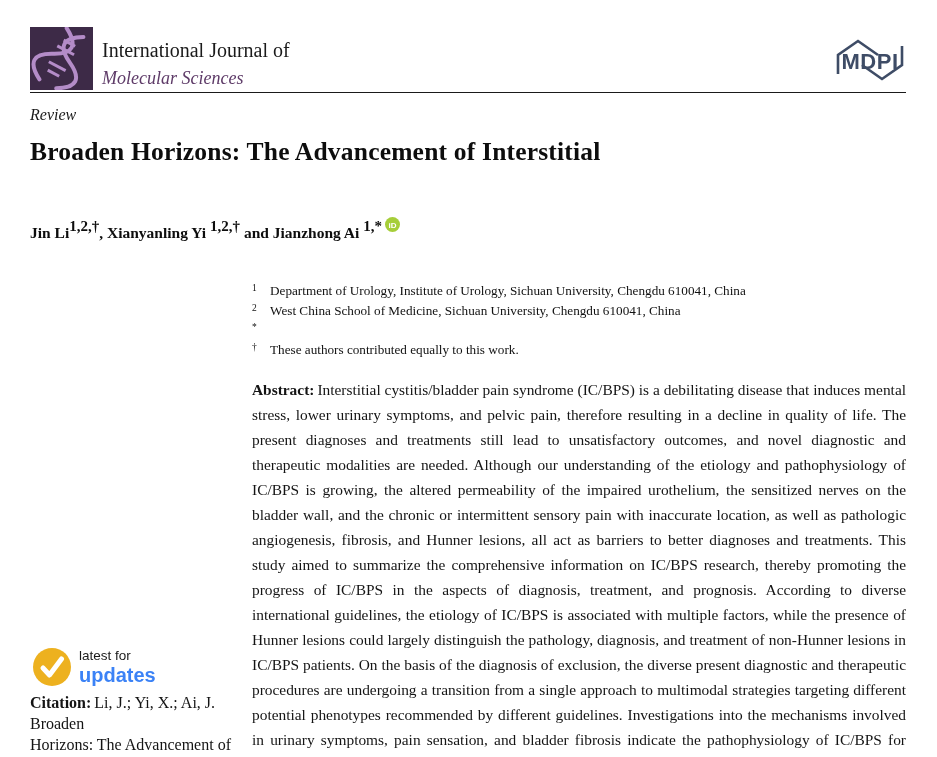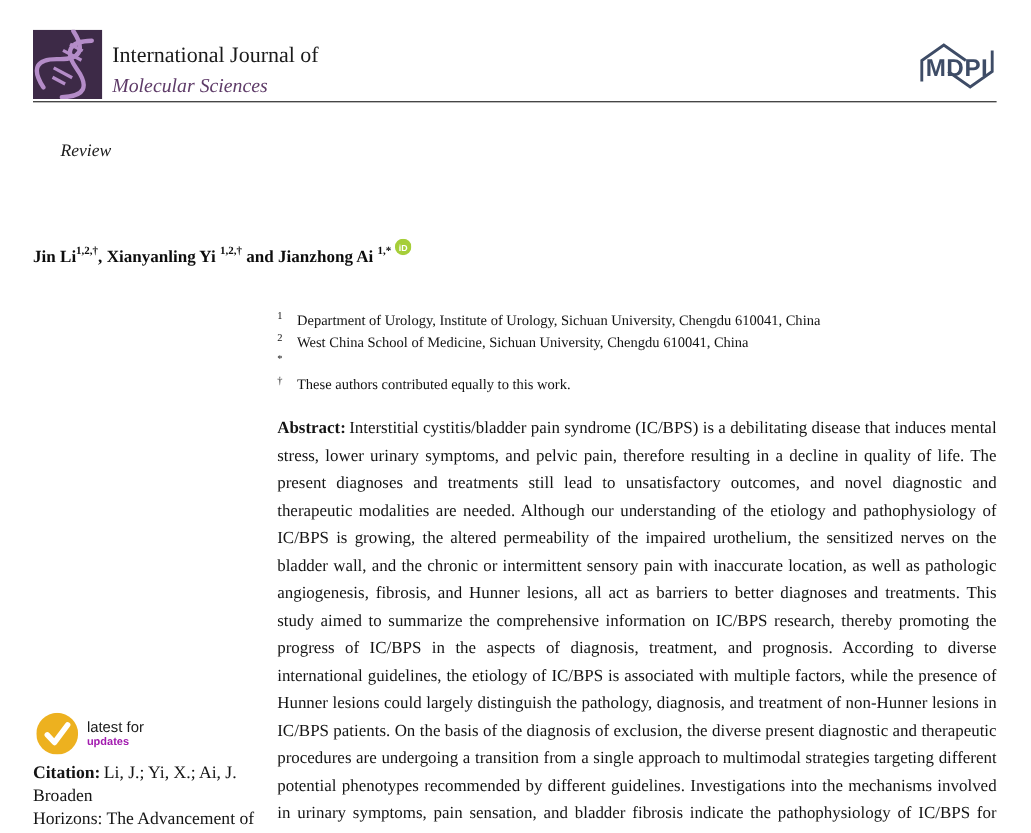--- a/index.html
+++ b/index.html
@@ -8,38 +8,38 @@
     overflow:hidden;font-family:"Liberation Serif",serif;color:#111;
   }
   
   .journal-logo{position:absolute;left:30px;top:27px;width:63px;height:63px;}
   .journal-name{position:absolute;left:102px;top:38px;line-height:1.25;}
   .journal-name .jn1{font-size:20px;color:#1a1a1a;}
   .journal-name .jn2{font-size:18px;font-weight:normal;font-style:italic;color:#5e3b68;margin-top:4px;}
   .mdpi-logo{position:absolute;left:831px;top:36px;}
   .header-rule{position:absolute;left:30px;top:92px;width:876px;border-top:1.6px solid #1a1a1a;}
   
-  .review-label{position:absolute;left:30px;top:129px;font-style:italic;font-size:16px;color:#1a1a1a;margin-left:25px;}
+  .review-label{position:absolute;left:30px;top:106px;font-style:italic;font-size:16px;color:#1a1a1a;}
   .title{position:absolute;left:30px;top:136px;width:760px;font-size:25.5px;font-weight:bold;
          line-height:31px;color:#0d0d0d;letter-spacing:.2px;}
   .byline{position:absolute;left:30px;top:217px;font-size:15.5px;font-weight:bold;color:#0d0d0d;}
-  .byline sup{font-size:10px;position:relative;top:-1px;}
+  .byline sup{font-size:15px;position:relative;top:-1px;}
   .orcid{display:inline-block;vertical-align:super;margin-left:3px;}
   
   .affiliations{position:absolute;left:252px;top:281px;width:660px;font-size:13.2px;line-height:19.5px;}
   .aff-row{display:flex;}
   .aff-marker{width:18px;flex:0 0 18px;font-size:9.5px;position:relative;top:-2px;}
   .abstract{position:absolute;left:252px;top:377px;width:654px;height:380px;overflow:hidden;
             font-size:15.4px;line-height:25px;text-align:justify;color:#141414;}
   .abstract b{margin-right:3px;}
   
   .check-badge{position:absolute;left:33px;top:648px;display:flex;align-items:center;cursor:pointer;}
   .check-badge .cb-text{margin-left:8px;font-family:"Liberation Sans",sans-serif;line-height:1.15;}
   .cb-l1{font-size:13.5px;color:#1a1a1a;}
-  .cb-l2{font-size:10px;font-weight:bold;color:#a21caf;}
+  .cb-l2{font-size:20px;font-weight:bold;color:#3b82f6;}
   .citation{position:absolute;left:30px;top:692px;width:208px;font-size:16px;line-height:21px;color:#141414;}
   .citation b{margin-right:3px;}
 </style>
 </head>
 <body>
 
 <div class="journal-logo">
   <svg width="63" height="63" viewBox="0 0 63 63">
     <rect width="63" height="63" fill="#3d2a47"></rect>
     <g transform="rotate(28 31 31)">
@@ -70,20 +70,21 @@
     </g>
     <text x="39" y="33" text-anchor="middle" font-family="Liberation Sans, sans-serif" font-size="22" font-weight="bold" fill="#3e4c66" letter-spacing="0.5">MDPI</text>
   </svg>
 </div>
 
 <div class="header-rule"></div>
 
 <div class="review-label">Review</div>
 
 <div class="title">
+  <div>Broaden Horizons: The Advancement of Interstitial</div>
 </div>
 
 <div class="byline">
   <span>Jin Li</span><sup>1,2,†</sup><span>, </span><span>Xianyanling Yi</span> <sup>1,2,†</sup><span> and </span><span>Jianzhong Ai</span> <sup>1,*</sup><span class="orcid"><svg width="15" height="15" viewBox="0 0 15 15">
         <circle cx="7.5" cy="7.5" r="7.5" fill="#a6ce39"></circle>
         <text x="7.5" y="10.8" text-anchor="middle" font-family="Liberation Sans, sans-serif" font-size="8" font-weight="bold" fill="#ffffff">iD</text>
       </svg></span>
 </div>
 
 <div class="affiliations">

